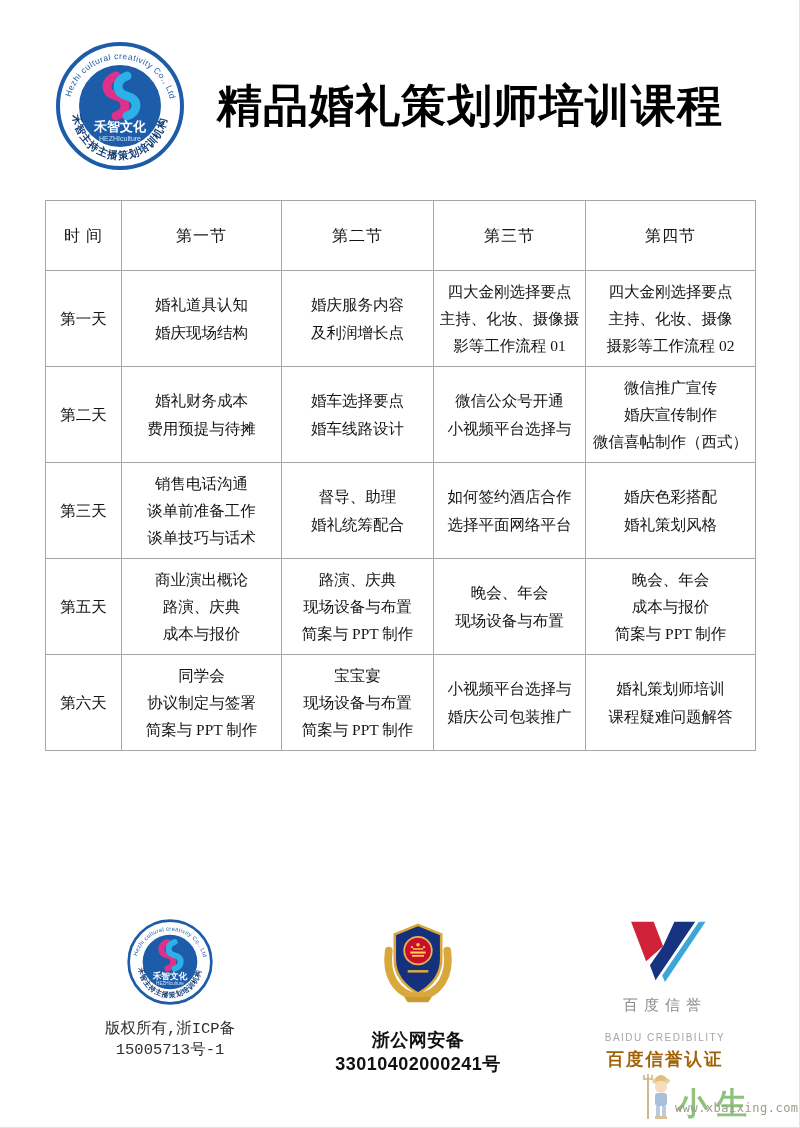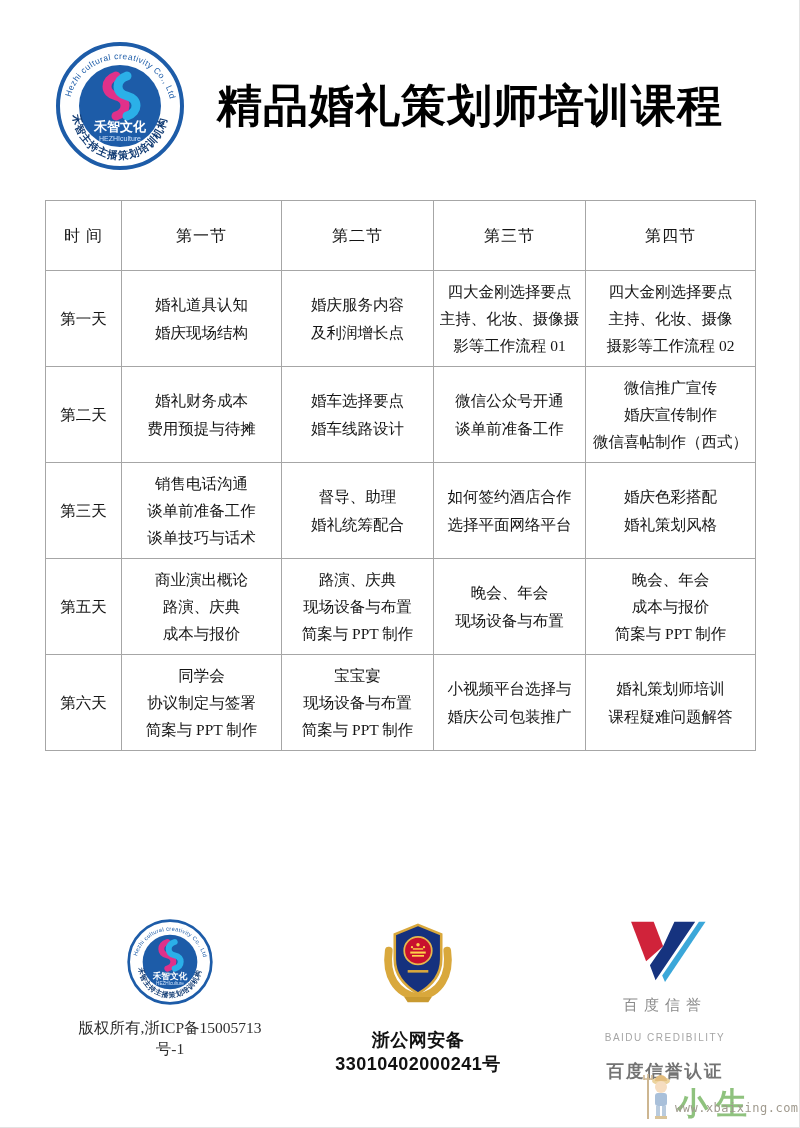--- a/index.html
+++ b/index.html
@@ -26,26 +26,26 @@
   .course-table tr{height:96px;}
   .course-table tr.head{height:70px;}
   .course-table tr.head th{font-size:16px;letter-spacing:1px;}
 
   
   .footer{position:absolute;left:0;top:918px;width:800px;height:140px;}
   .f-col{position:absolute;top:0;text-align:center;}
   .f-left{left:70px;width:200px;}
   .f-mid{left:318px;width:200px;}
   .f-right{left:565px;width:200px;}
-  .icp-text{margin-top:8px;font-size:15.5px;color:#2e2e2e;font-family:Liberation Serif, serif;}
+  .icp-text{margin-top:8px;font-size:15.5px;color:#2e2e2e;font-family:Liberation Mono, monospace;}
   .police-text{margin-top:20px;font-size:18px;font-weight:700;color:#111;
                font-family:"Liberation Sans",sans-serif;letter-spacing:0.5px;}
   .baidu-cn{margin-top:8px;font-size:15px;color:#8b8b8b;letter-spacing:6px;}
   .baidu-en{margin-top:17px;font-size:10px;color:#a5a5a5;letter-spacing:1.5px;}
-  .baidu-cert{margin-top:16px;font-size:17.5px;color:#737373;letter-spacing:2px;font-weight:600;}
+  .baidu-cert{margin-top:4px;font-size:17.5px;color:#a16207;letter-spacing:2px;font-weight:600;}
 
   
   .watermark{position:absolute;right:6px;bottom:4px;width:150px;height:52px;}
   .wm-fig{position:absolute;left:0;bottom:2px;}
   .wm-name{position:absolute;left:34px;top:12px;font-size:31px;font-weight:700;
            letter-spacing:8px;font-family:Liberation Mono, monospace;opacity:.85;}
   .wm-url{position:absolute;left:32px;bottom:8px;font-size:12px;color:#a09a8e;
           font-family:"DejaVu Sans Mono","Liberation Mono",monospace;letter-spacing:0.5px;}
 </style>
 </head>
@@ -108,21 +108,21 @@
 主持、化妆、摄像
 摄影等工作流程 02</td>
           </tr>
           <tr>
             <th>第二天</th>
             <td>婚礼财务成本
 费用预提与待摊</td>
             <td>婚车选择要点
 婚车线路设计</td>
             <td>微信公众号开通
-谈单前准备工作</td>
+小视频平台选择与</td>
             <td>微信推广宣传
 婚庆宣传制作
 微信喜帖制作（西式）</td>
           </tr>
           <tr>
             <th>第三天</th>
             <td>销售电话沟通
 谈单前准备工作
 谈单技巧与话术</td>
             <td>督导、助理

